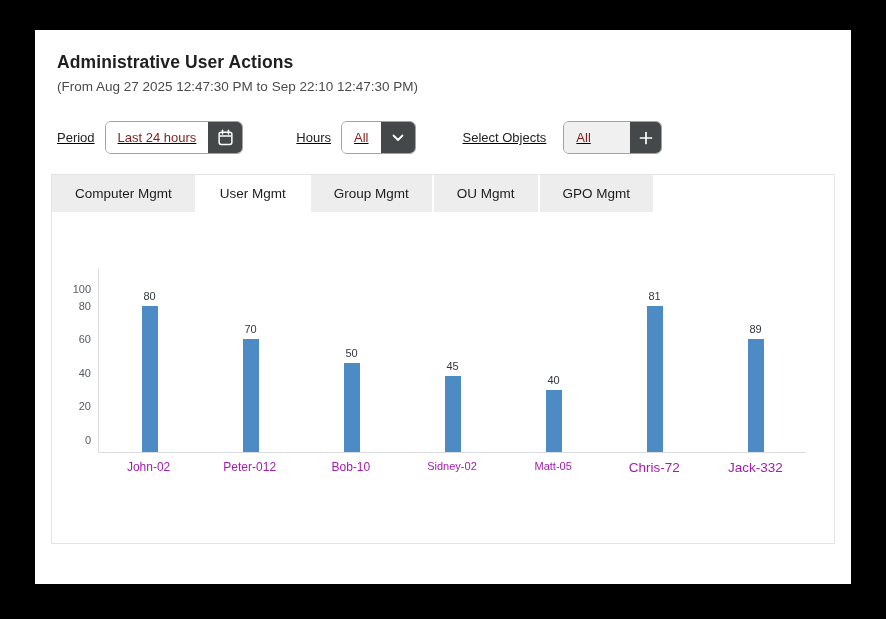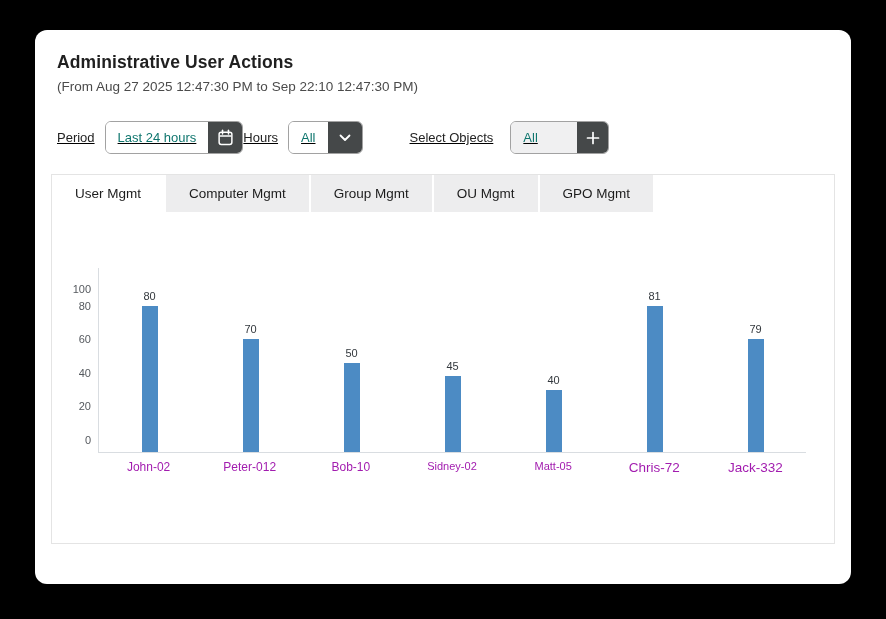--- a/index.html
+++ b/index.html
@@ -2,41 +2,41 @@
 <html><head>
 <meta charset="utf-8">
 <style>
   html,body{margin:0;padding:0;}
   body{
     width:886px;height:619px;background:#000;overflow:hidden;
     font-family:"Liberation Sans","DejaVu Sans",sans-serif;
   }
   .card{
     position:absolute;left:35px;top:30px;width:816px;height:554px;
-    background:#fff;border-radius:12px;box-shadow:0 8px 28px rgba(0,0,0,.6);
+    background:#fff;border-radius:0;box-shadow:0 8px 28px rgba(0,0,0,.6);
     box-sizing:border-box;padding:20px 16px;
   }
   .head{padding:2px 6px 0 6px;}
   .title{font-size:17.5px;font-weight:700;color:#1f1f1f;letter-spacing:.1px;}
   .subtitle{margin-top:6px;font-size:13.5px;color:#4b4b4b;}
   .controls{display:flex;align-items:center;margin-top:27px;padding-left:6px;height:33px;text-decoration:underline;}
   .ctl-label{font-size:13px;color:#222;}
   .fgroup{
     display:flex;align-items:stretch;height:33px;box-sizing:border-box;
     border:1px solid #a2a2a2;border-radius:6px;overflow:hidden;background:#fff;
     margin-left:10px;cursor:pointer;
   }
-  .ftext{font-size:13px;color:#0f766e;line-height:31px;padding:0 12px;background:#fff;white-space:nowrap;}
+  .ftext{font-size:13px;color:#7f1d1d;line-height:31px;padding:0 12px;background:#fff;white-space:nowrap;}
   .ftext.gray{background:#f0f0f1;min-width:44px;}
   .segbtn{
     width:33px;background:#454849;display:flex;align-items:center;justify-content:center;
     cursor:pointer;border-left:1px solid #454849;
   }
   .segbtn.narrow{width:30px;}
-  .gap1{}
+  .gap1{margin-left:53px;}
   .gap2{margin-left:47px;}
   .sel-gap{margin-left:17px;}
   .panel{
     margin-top:20px;border:1px solid #e4e4e4;background:#fff;
     height:370px;box-sizing:border-box;
   }
   .tabstrip{display:flex;gap:2px;}
   .tab{
     height:37px;line-height:37px;padding:0 23px;font-size:13.5px;color:#1c1c1c;
     background:#ededee;cursor:pointer;white-space:nowrap;
@@ -112,22 +112,22 @@
             <line x1="7" y1="1.5" x2="7" y2="12.5" stroke="#fff" stroke-width="1.7" stroke-linecap="round"></line>
             <line x1="1.5" y1="7" x2="12.5" y2="7" stroke="#fff" stroke-width="1.7" stroke-linecap="round"></line>
           </svg>
         </span>
       </span>
     </div>
   </div>
 
   <div class="panel">
     <div class="tabstrip">
+        <div class="tab">Computer Mgmt</div>
         <div class="tab active">User Mgmt</div>
-        <div class="tab">Computer Mgmt</div>
         <div class="tab">Group Mgmt</div>
         <div class="tab">OU Mgmt</div>
         <div class="tab">GPO Mgmt</div>
       </div>
 
     <div class="chart">
       <div class="plot">
           <div class="ytick" style="bottom: 5px;">0</div>
           <div class="ytick" style="bottom: 38.6px;">20</div>
           <div class="ytick" style="bottom: 72.2px;">40</div>
@@ -153,21 +153,21 @@
           <div class="col">
             <div class="bar" style="height: 62.4px; background: rgb(76, 139, 196);"></div>
             <div class="vlabel" style="bottom: 66.4px;">40</div>
           </div>
           <div class="col">
             <div class="bar" style="height: 146.4px; background: rgb(76, 139, 196);"></div>
             <div class="vlabel" style="bottom: 150.4px;">81</div>
           </div>
           <div class="col">
             <div class="bar" style="height: 112.8px; background: rgb(76, 139, 196);"></div>
-            <div class="vlabel" style="bottom: 116.8px;">79</div>
+            <div class="vlabel" style="bottom: 116.8px;">89</div>
           </div>
         </div>
       <div class="xlabels">
           <div class="xlabel">John-02</div>
           <div class="xlabel">Peter-012</div>
           <div class="xlabel">Bob-10</div>
           <div class="xlabel">Sidney-02</div>
           <div class="xlabel">Matt-05</div>
           <div class="xlabel">Chris-72</div>
           <div class="xlabel">Jack-332</div>

